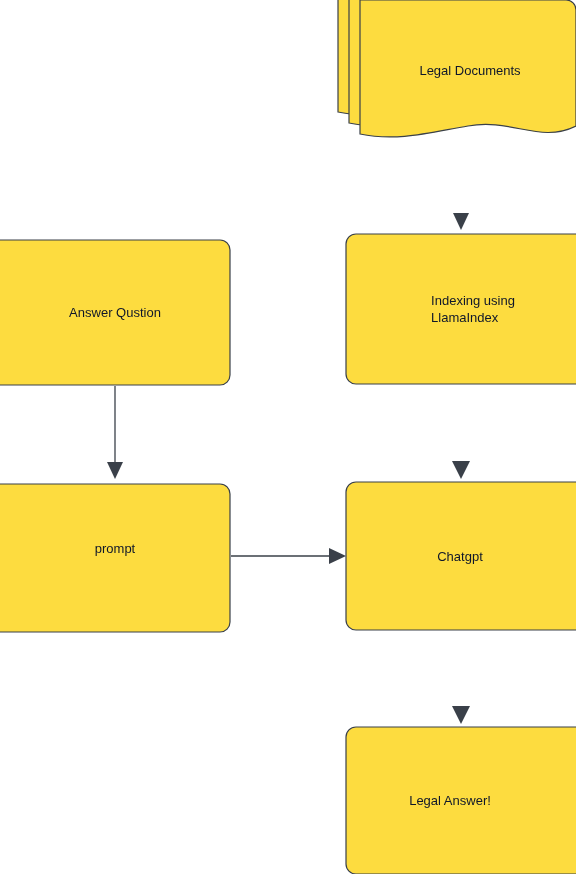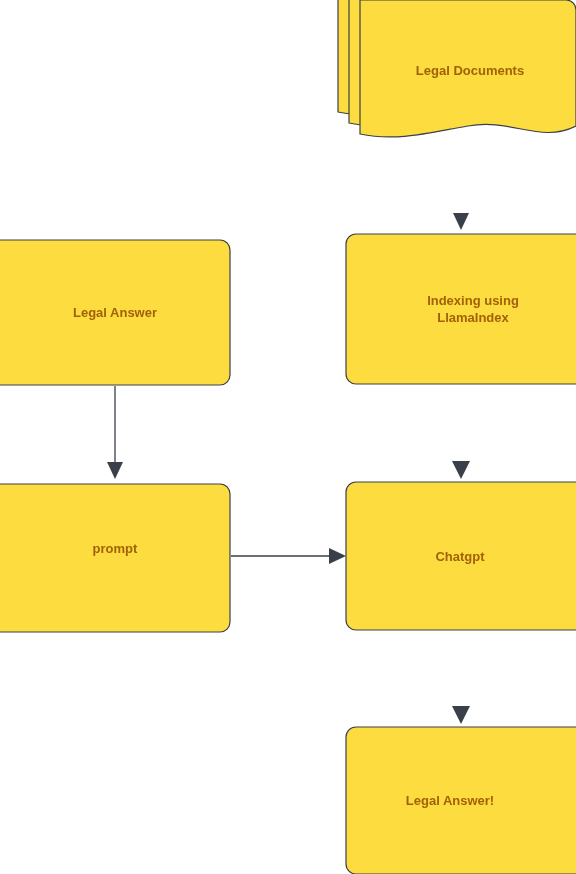--- a/index.html
+++ b/index.html
@@ -20,23 +20,22 @@
     left: 0;
     top: 0;
     width: 576px;
     height: 874px;
   }
   .node-label {
     position: absolute;
     display: flex;
     align-items: center;
     justify-content: center;
-    text-align: center;
-    color: #a16207;
-    font-weight: bold;
+    color: #0f172a;
+    font-weight: normal;
     font-size: 13px;
     line-height: 17px;
     font-family: "Liberation Sans", "DejaVu Sans", sans-serif;
     pointer-events: none;
     white-space: pre-line;
   }
   #lbl-legal-documents { left: 364px; top: 20px;  width: 212px; height: 100px; }
   #lbl-legal-question  { left: 0px;   top: 240px; width: 230px; height: 145px; }
   #lbl-indexing        { left: 346px; top: 234px; width: 254px; height: 150px; }
   #lbl-prompt          { left: 0px;   top: 484px; width: 230px; height: 128px; }
@@ -122,21 +121,21 @@
     <path d="M 452 706 L 470 706 L 461 724 Z" fill="#3A4049"></path>
   </g>
 
   <g>
     <path d="M 356 727 L 588 727 A 10 10 0 0 1 598 737 L 598 874 L 356 874 A 10 10 0 0 1 346 864 L 346 737 A 10 10 0 0 1 356 727 Z" fill="#FDDC3F" stroke="#3A4049" stroke-width="1.2"></path>
   </g>
 </svg>
 
 <div class="node-label" id="lbl-legal-documents">Legal Documents</div>
 
-<div class="node-label" id="lbl-legal-question">Legal Answer</div>
+<div class="node-label" id="lbl-legal-question">Answer Qustion</div>
 
 <div class="node-label" id="lbl-indexing">Indexing using
 LlamaIndex</div>
 
 <div class="node-label" id="lbl-prompt">prompt</div>
 
 <div class="node-label" id="lbl-chatgpt">Chatgpt</div>
 
 <div class="node-label" id="lbl-legal-answer">Legal Answer!</div>
 

